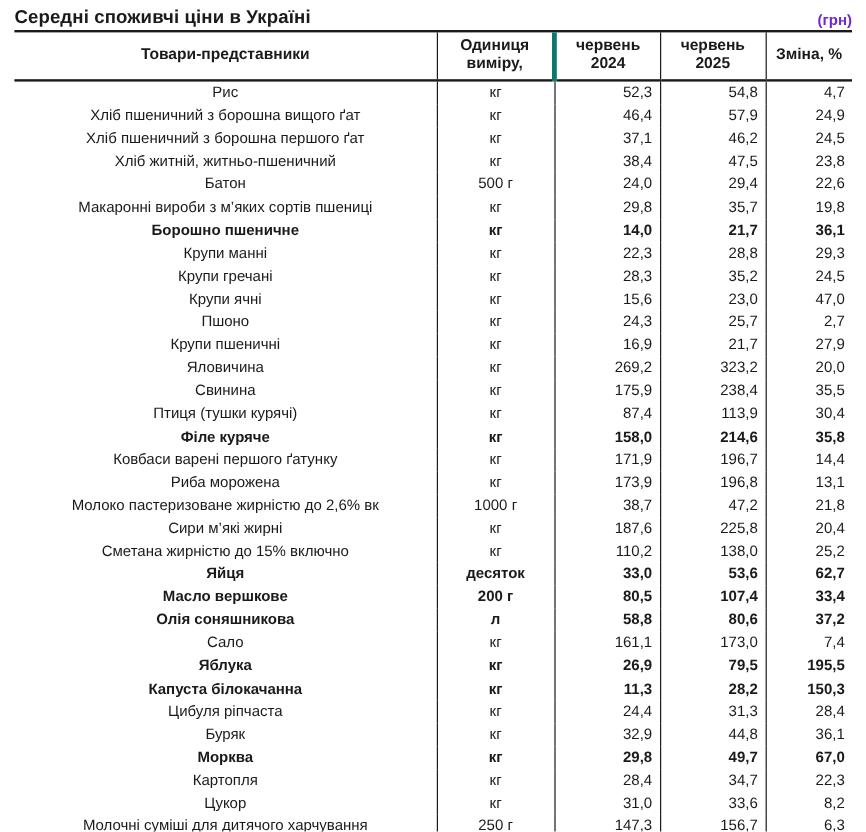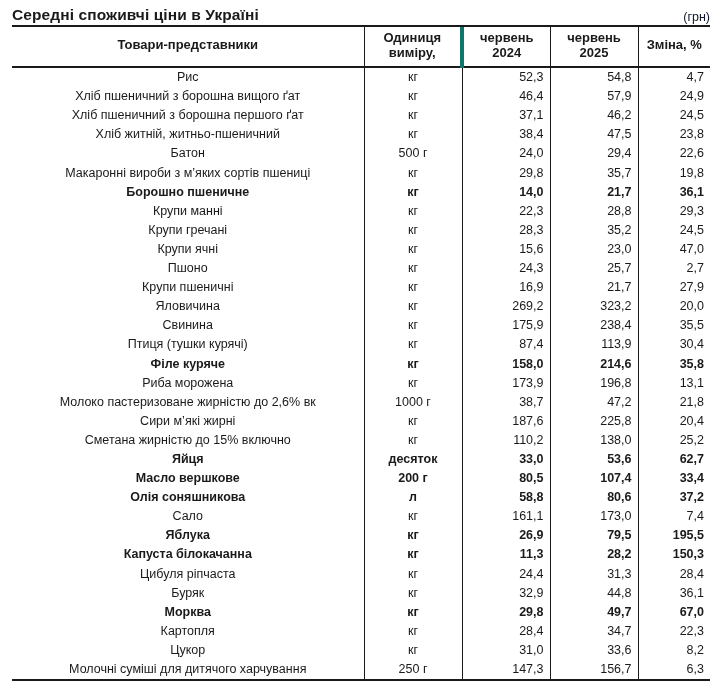--- a/index.html
+++ b/index.html
@@ -31,22 +31,23 @@
   }
   .title {
     font-size: 15.5px;
     font-weight: bold;
     color: #1a1a1a;
     letter-spacing: 0.1px;
     white-space: nowrap;
   }
   .currency {
     font-size: 12.5px;
-    color: #0f172a;
+    color: #6d28d9;
     white-space: nowrap;
+    font-weight: bold;
   }
   .rule {
     height: 2px;
     background: #1a1a1a;
     margin-top: 1px;
   }
   
   table.data {
     width: 100%;
     border-collapse: collapse;
@@ -247,20 +248,27 @@
           <td class="chg">30,4</td>
         </tr>
         <tr class="bold">
           <td class="name">Філе куряче</td>
           <td class="unit">кг</td>
           <td class="p1">158,0</td>
           <td class="p2">214,6</td>
           <td class="chg">35,8</td>
         </tr>
         <tr>
+          <td class="name">Ковбаси варені першого ґатунку</td>
+          <td class="unit">кг</td>
+          <td class="p1">171,9</td>
+          <td class="p2">196,7</td>
+          <td class="chg">14,4</td>
+        </tr>
+        <tr>
           <td class="name">Риба морожена</td>
           <td class="unit">кг</td>
           <td class="p1">173,9</td>
           <td class="p2">196,8</td>
           <td class="chg">13,1</td>
         </tr>
         <tr>
           <td class="name">Молоко пастеризоване жирністю до 2,6% вк</td>
           <td class="unit">1000 г</td>
           <td class="p1">38,7</td>

